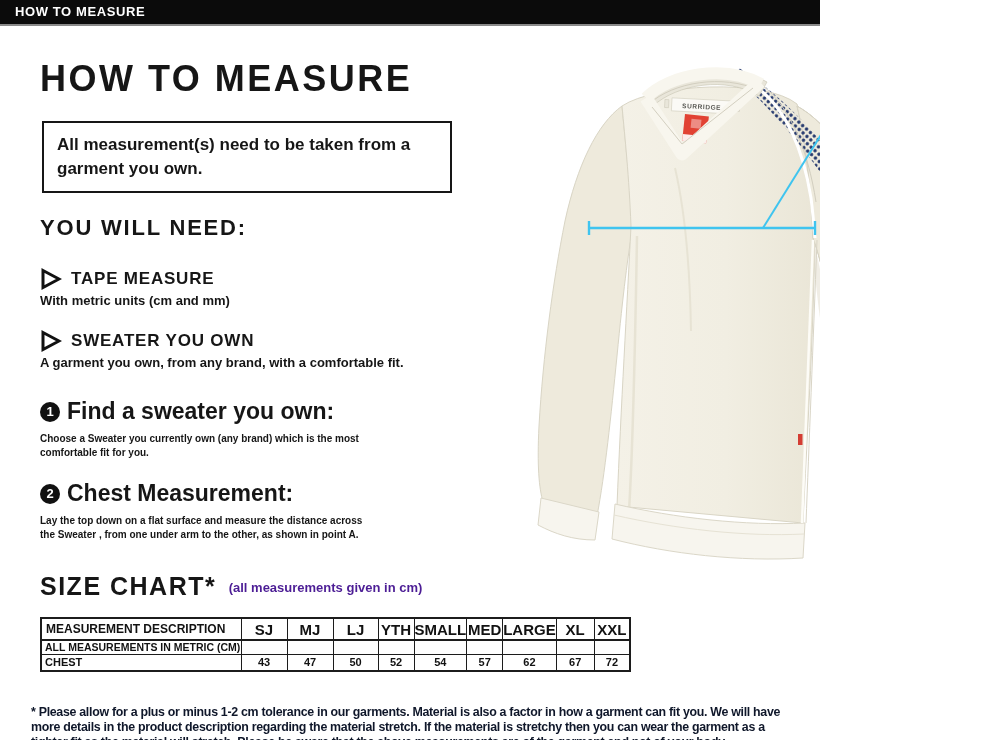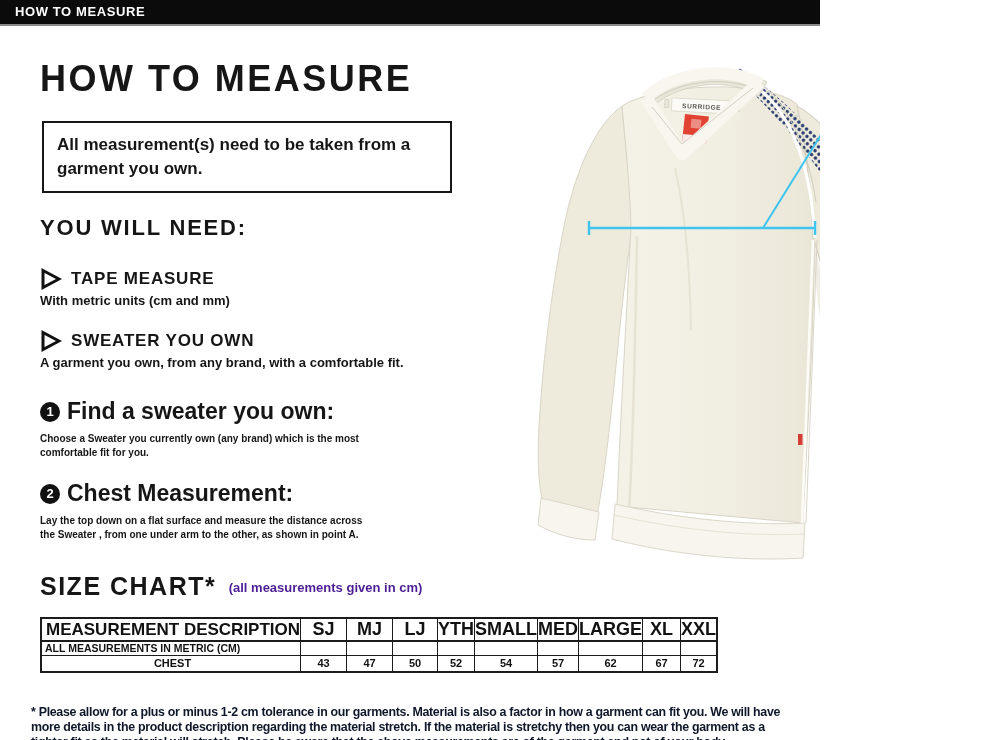--- a/index.html
+++ b/index.html
@@ -56,25 +56,25 @@
   .sc-title { display:inline; font-size:25px; font-weight:bold; letter-spacing:1.5px; color:#161616; }
   .sc-sub { display:inline; font-size:13px; font-weight:bold; margin-left:8px; vertical-align:3px; color:#4c1d95; }
 
   .size-table {
     position:absolute; left:40px; top:617px; border-collapse:collapse;
     border:2px solid #1c1c1c; table-layout:fixed;
   }
   .size-table th, .size-table td {
     border:1px solid #1c1c1c; font-weight:bold; color:#121212; overflow:hidden; white-space:nowrap;
   }
-  .size-table thead th { font-size:18px; height:22px; border-bottom:2px solid #1c1c1c; }
-  .size-table thead th.first { text-align:left; padding-left:4px; font-size:17px; }
+  .size-table thead th { font-size:15px; height:22px; border-bottom:2px solid #1c1c1c; }
+  .size-table thead th.first { text-align:left; padding-left:4px; font-size:12px; }
   .size-table tr.metric td { font-size:10.5px; height:14px; text-align:left; padding-left:3px; }
   .size-table tr.chest td { font-size:11px; height:17px; text-align:center; }
-  .size-table tr.chest td.first { text-align:center; padding-left:3px; }
+  .size-table tr.chest td.first { text-align:left; padding-left:3px; }
 
   .footnote {
     position:absolute; left:31px; top:705px; width:756px; font-size:12.4px;
     font-weight:bold; letter-spacing:-.3px; line-height:1.2; white-space:pre-line; color:#0f172a;
   }
   .product { position:absolute; left:525px; top:26px; }
 </style>
 </head>
 <body>
 

